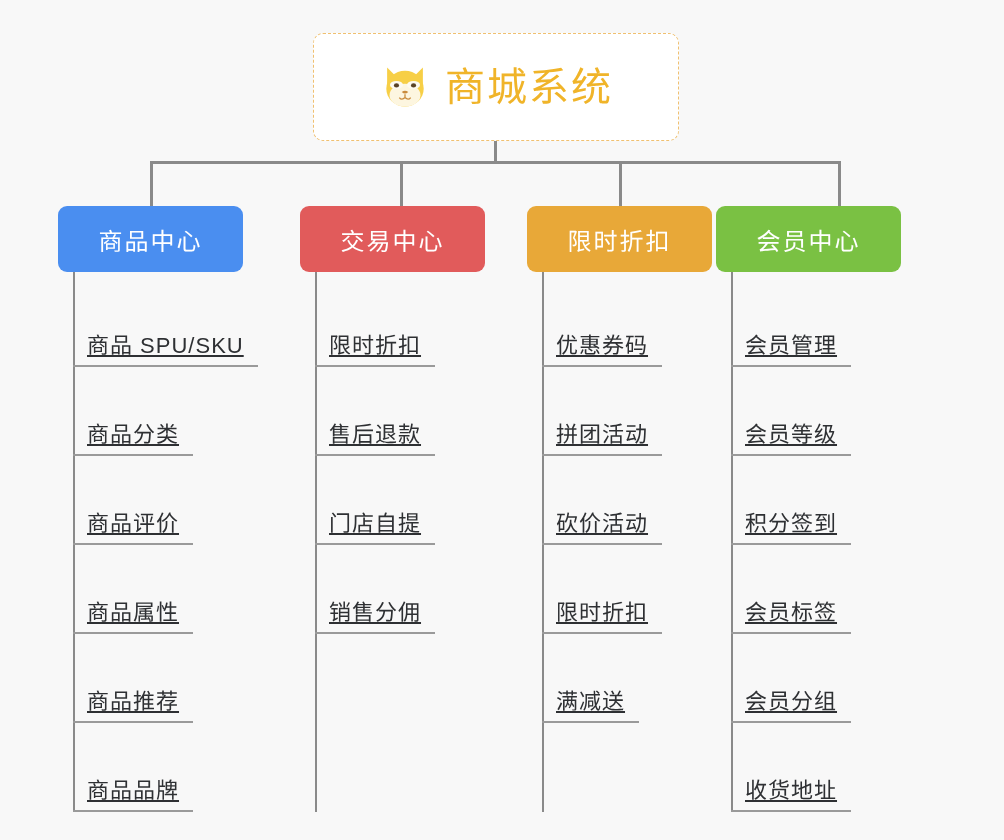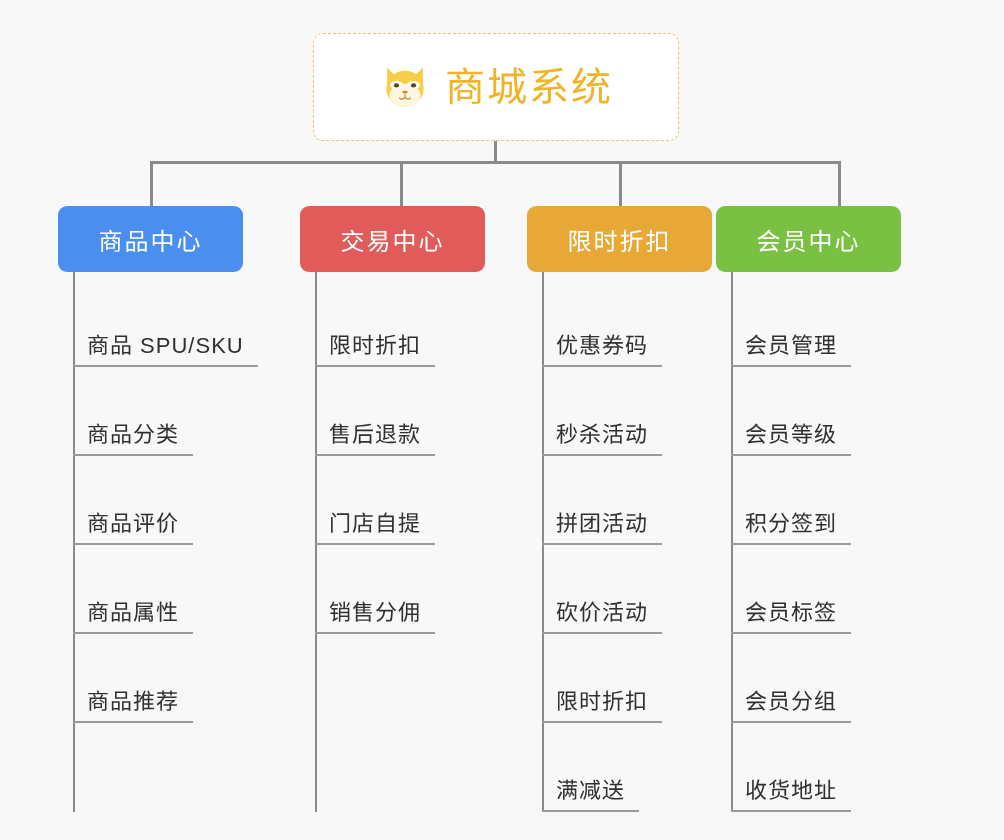--- a/index.html
+++ b/index.html
@@ -117,20 +117,21 @@
   .leaf-label {
     display: inline-block;
     font-size: 22px;
     line-height: 1.1;
     color: #2e3033;
     letter-spacing: 1px;
     white-space: nowrap;
     padding: 0 14px 7px 14px;
     border-bottom: 2px solid #9a9a9a;
     margin-left: -17px;
+    text-decoration: underline;
   }
 </style>
 </head>
 <body style="background: rgb(248, 248, 248);">
 
 <div id="mindmap">
 
   <div class="root-node" style="background: rgb(255, 255, 255); border-color: rgb(240, 192, 112);">
     <svg class="root-icon" viewBox="0 0 64 64" aria-hidden="true">
       <path d="M10 8 L10 30 L22 20 Z" fill="#f7cf46"></path>
@@ -172,20 +173,23 @@
           </div>
           <div class="leaf-item">
             <span class="leaf-label">商品评价</span>
           </div>
           <div class="leaf-item">
             <span class="leaf-label">商品属性</span>
           </div>
           <div class="leaf-item">
             <span class="leaf-label">商品推荐</span>
           </div>
+          <div class="leaf-item">
+            <span class="leaf-label">商品品牌</span>
+          </div>
         </div>
       </div>
       <div class="column" style="left: 300px; width: 185px;">
         <div class="col-header" style="background: rgb(225, 91, 91);">
           <span>交易中心</span>
         </div>
         <div class="leaf-list">
           <div class="leaf-trunk" style="height: 540px;"></div>
           <div class="leaf-item">
             <span class="leaf-label">限时折扣</span>
@@ -204,23 +208,20 @@
       <div class="column" style="left: 527px; width: 185px;">
         <div class="col-header" style="background: rgb(232, 168, 56);">
           <span>限时折扣</span>
         </div>
         <div class="leaf-list">
           <div class="leaf-trunk" style="height: 540px;"></div>
           <div class="leaf-item">
             <span class="leaf-label">优惠券码</span>
           </div>
           <div class="leaf-item">
-            <span class="leaf-label">秒杀活动</span>
-          </div>
-          <div class="leaf-item">
             <span class="leaf-label">拼团活动</span>
           </div>
           <div class="leaf-item">
             <span class="leaf-label">砍价活动</span>
           </div>
           <div class="leaf-item">
             <span class="leaf-label">限时折扣</span>
           </div>
           <div class="leaf-item">
             <span class="leaf-label">满减送</span>

